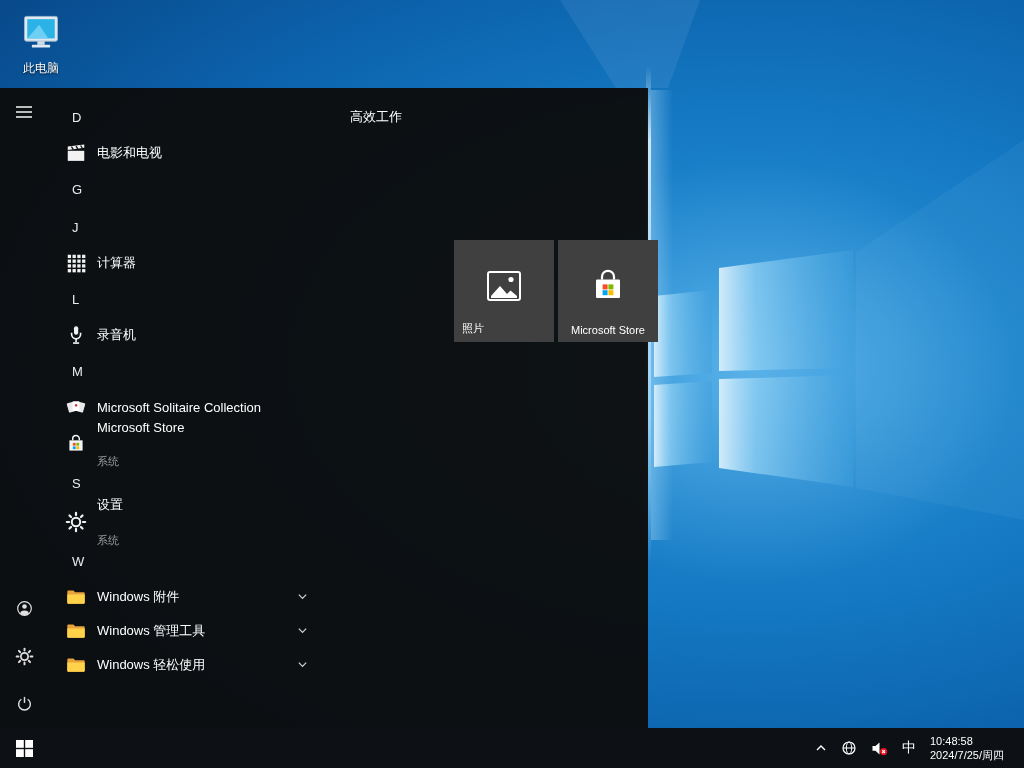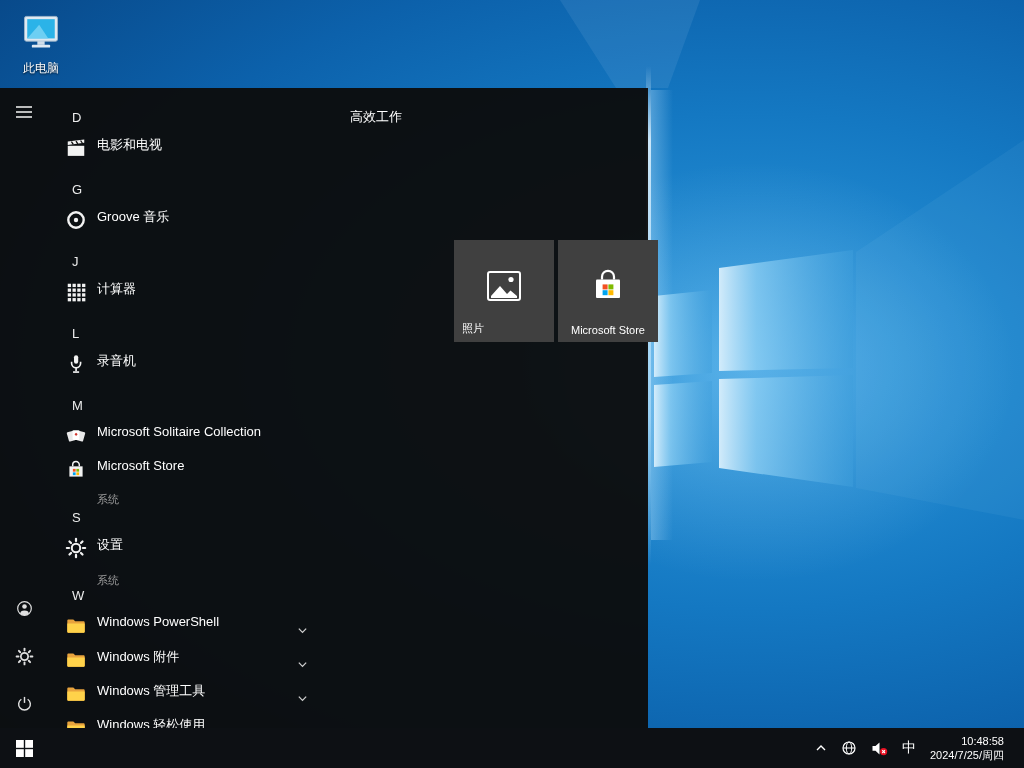--- a/index.html
+++ b/index.html
@@ -18,21 +18,21 @@
 
   
   .start-menu { position:absolute; left:0; top:88px; width:648px; height:640px; background:#0c0c0cf5; z-index:5; }
 
   .rail { position:absolute; left:0; top:0; bottom:0; width:48px; display:flex; flex-direction:column; justify-content:space-between; }
   .rail-btn { width:48px; height:48px; display:flex; align-items:center; justify-content:center; }
   .rail-bottom { display:flex; flex-direction:column; }
 
   .app-list { position:absolute; left:48px; top:0; width:276px; height:640px; padding-top:10px; overflow:hidden; }
   .letter-header { height:38px; display:flex; align-items:center; padding-left:24px; font-size:13px; color:#ececec; }
-  .app-row { position:relative; height:34px; display:flex; align-items:flex-start; padding-left:16px; }
+  .app-row { position:relative; height:34px; display:flex; align-items:center; padding-left:16px; }
   .app-row.two-line { height:40px; }
   .app-icon { width:24px; height:24px; flex:0 0 24px; display:flex; align-items:center; justify-content:center; }
   .app-text { margin-left:9px; display:flex; flex-direction:column; justify-content:center; }
   .app-label { font-size:13px; color:#ffffff; white-space:nowrap; }
   .app-sub { font-size:11px; color:#9b9b9b; margin-top:19px; }
   .chev { position:absolute; right:16px; top:50%; transform:translateY(-50%); }
 
   .tiles-pane { position:absolute; left:324px; top:0; right:0; bottom:0;margin-left:26px; }
   .group-title { position:absolute; left:0; top:20px; font-size:13px; color:#ffffff; }
   .tile-grid { position:absolute; left:104px; top:152px; display:flex; gap:4px; }
@@ -41,21 +41,21 @@
   .tile-label { position:absolute; bottom:6px; font-size:11px; color:#ffffff; }
   .tile-label.left { left:8px; }
   .tile-label.center { left:0; width:100%; text-align:center; }
 
   
   .taskbar { position:absolute; left:0; bottom:0; width:1024px; height:40px; background:#0d1014; z-index:10; display:flex; align-items:center; }
   .start-btn { width:48px; height:40px; display:flex; align-items:center; justify-content:center; }
   .tray { margin-left:auto; display:flex; align-items:center; gap:14px; padding-right:20px; height:40px; }
   .tray-item { display:flex; align-items:center; justify-content:center; }
   .ime { font-size:14px; color:#ffffff; }
-  .clock { text-align:right; color:#ffffff; font-size:11px; line-height:14px; }
+  .clock { color:#ffffff; font-size:11px; line-height:14px; }
 </style>
 </head>
 <body>
 
 <div class="stage">
 
   <div class="desktop">
     <svg class="wallsvg" width="1024" height="768">
       <defs>
         <linearGradient id="paneG" x1="0" y1="0" x2="1" y2="0">
@@ -164,31 +164,20 @@
               </g>
             <rect x="3" y="9.6" width="18" height="11" fill="#f2f2f2"></rect>
           </svg>
         </span>
         <span class="app-text">
             <span class="app-label">电影和电视</span>
           </span>
       </div>
 
       <div class="letter-header">G</div>
-      <div class="app-row">
-        <span class="app-icon">
-          <svg width="22" height="22" viewBox="0 0 24 24">
-            <circle cx="12" cy="12" r="8.4" fill="none" stroke="#f2f2f2" stroke-width="2.6"></circle>
-            <circle cx="12" cy="12" r="2.4" fill="#f2f2f2"></circle>
-          </svg>
-        </span>
-        <span class="app-text">
-            <span class="app-label">Groove 音乐</span>
-          </span>
-      </div>
 
       <div class="letter-header">J</div>
       <div class="app-row">
         <span class="app-icon">
           <svg width="22" height="22" viewBox="0 0 24 24">
             <g fill="#f2f2f2">
               <rect x="3" y="3" width="3.6" height="3.6"></rect>
                 <rect x="8.2" y="3" width="3.6" height="3.6"></rect>
                 <rect x="13.4" y="3" width="3.6" height="3.6"></rect>
                 <rect x="18.6" y="3" width="3.6" height="3.6"></rect>
@@ -276,36 +265,20 @@
           </svg>
         </span>
         <span class="app-text">
           <span class="app-label">设置</span>
           <span class="app-sub">系统</span>
         </span>
       </div>
 
       <div class="letter-header">W</div>
 
-      <div class="app-row">
-        <span class="app-icon">
-          <svg width="22" height="22" viewBox="0 0 24 24">
-            <path d="M2.5 6.2c0-.8.6-1.4 1.4-1.4h5.2l2 2.1h9c.8 0 1.4.6 1.4 1.4V18c0 .8-.6 1.4-1.4 1.4H3.9c-.8 0-1.4-.6-1.4-1.4z" fill="#e8a33d"></path>
-            <path d="M2.5 9.2h19V18c0 .8-.6 1.4-1.4 1.4H3.9c-.8 0-1.4-.6-1.4-1.4z" fill="#ffd24a"></path>
-          </svg>
-        </span>
-        <span class="app-text">
-            <span class="app-label">Windows PowerShell</span>
-          </span>
-        <span class="chev">
-          <svg width="11" height="11" viewBox="0 0 12 12">
-              <path d="M2 4l4 4 4-4" fill="none" stroke="#cfcfcf" stroke-width="1.4"></path>
-            </svg>
-        </span>
-      </div>
 
       <div class="app-row">
         <span class="app-icon">
           <svg width="22" height="22" viewBox="0 0 24 24">
             <path d="M2.5 6.2c0-.8.6-1.4 1.4-1.4h5.2l2 2.1h9c.8 0 1.4.6 1.4 1.4V18c0 .8-.6 1.4-1.4 1.4H3.9c-.8 0-1.4-.6-1.4-1.4z" fill="#e8a33d"></path>
             <path d="M2.5 9.2h19V18c0 .8-.6 1.4-1.4 1.4H3.9c-.8 0-1.4-.6-1.4-1.4z" fill="#ffd24a"></path>
           </svg>
         </span>
         <span class="app-text">
             <span class="app-label">Windows 附件</span>

